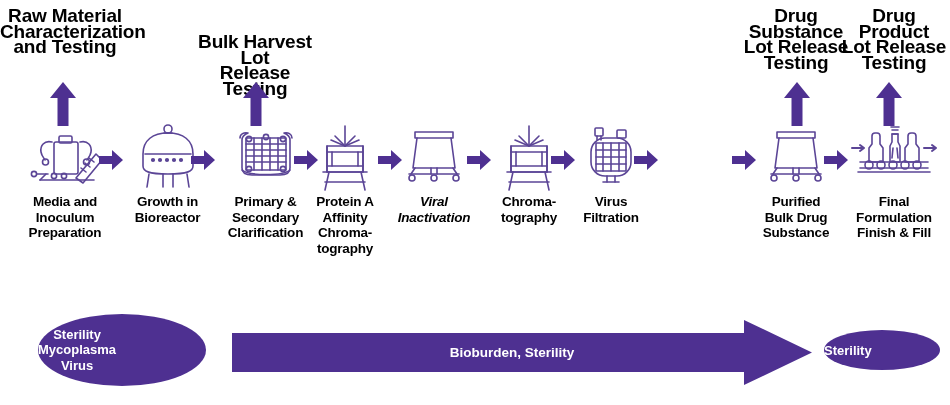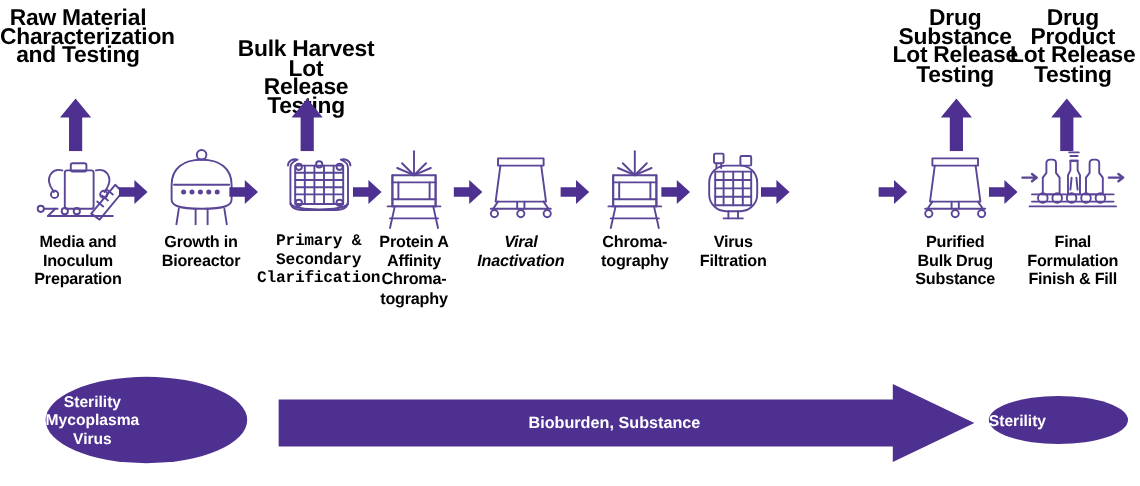--- a/index.html
+++ b/index.html
@@ -88,21 +88,21 @@
           <circle cx="20" cy="36" r="1.3" fill="#5B4596"></circle>
           <circle cx="27" cy="36" r="1.3" fill="#5B4596"></circle>
           <circle cx="34" cy="36" r="1.3" fill="#5B4596"></circle>
           <circle cx="41" cy="36" r="1.3" fill="#5B4596"></circle>
           <circle cx="48" cy="36" r="1.3" fill="#5B4596"></circle>
           <path d="M16 50 L14 63 M54 50 L56 63 M30 50 L30 63 M40 50 L40 63"></path>
         </svg>
       </div>
       <div class="stage-label">Growth in<br>Bioreactor</div>
     </div>
-    <div class="stage" style="left:213px;width:105px;font-family:Liberation Mono, monospace;">
+    <div class="stage" style="left:213px;width:105px;">
       <div class="stage-icon">
         <svg width="76" height="56" viewBox="0 0 76 56" fill="none" stroke="#5B4596" stroke-width="1.6" stroke-linecap="round" stroke-linejoin="round">
           <path d="M12 14 C12 10 16 8 20 9 C15 11 14 13 14 16 L14 44 C14 49 18 51 24 51 L52 51 C58 51 62 49 62 44 L62 16 C62 13 61 11 56 9 C60 8 64 10 64 14"></path>
           <rect x="18" y="14" width="40" height="32"></rect>
           <path d="M26 14 L26 46 M34 14 L34 46 M42 14 L42 46 M50 14 L50 46"></path>
           <path d="M18 20 L58 20 M18 26 L58 26 M18 32 L58 32 M18 38 L58 38"></path>
           <circle cx="21" cy="15" r="2.6"></circle>
           <circle cx="55" cy="15" r="2.6"></circle>
           <circle cx="38" cy="13" r="2.6"></circle>
           <circle cx="21" cy="45" r="2.6"></circle>
@@ -257,18 +257,18 @@
     <div class="up-arrow" style="left:876px;top:82px;"><svg width="26" height="44" viewBox="0 0 26 44">
         <path d="M13 0 L26 16 L18.5 16 L18.5 44 L7.5 44 L7.5 16 L0 16 Z" fill="#4E3091"></path>
       </svg></div>
     <div class="band">
       <div class="ellipse ellipse-left" style="background:#4E3091;">
         <span>Sterility<br>Mycoplasma<br>Virus</span>
       </div>
       <div class="band-arrow"><svg width="580" height="65" viewBox="0 0 580 65">
           <path d="M0 13 L512 13 L512 0 L580 32.5 L512 65 L512 52 L0 52 Z" fill="#4E3091"></path>
         </svg></div>
-      <div class="band-arrow-text">Bioburden, Substance</div>
+      <div class="band-arrow-text">Bioburden, Sterility</div>
       <div class="ellipse ellipse-right" style="background:#4E3091;">
         <span>Sterility</span>
       </div>
     </div>
   </div>
 
 </body></html>

